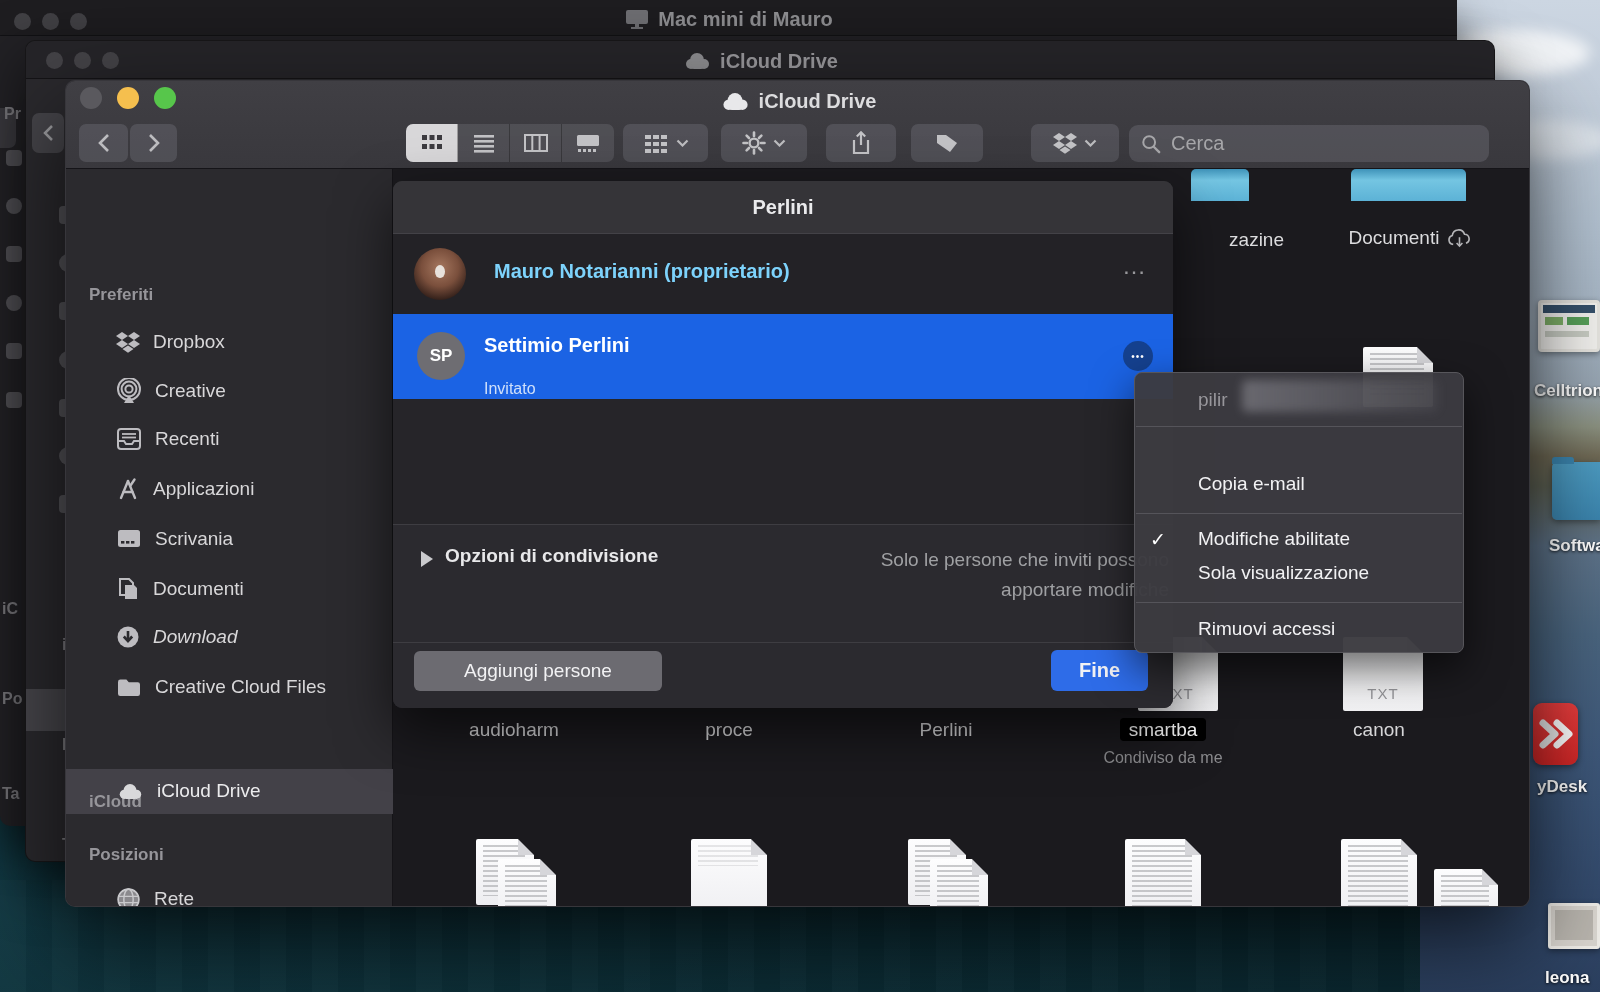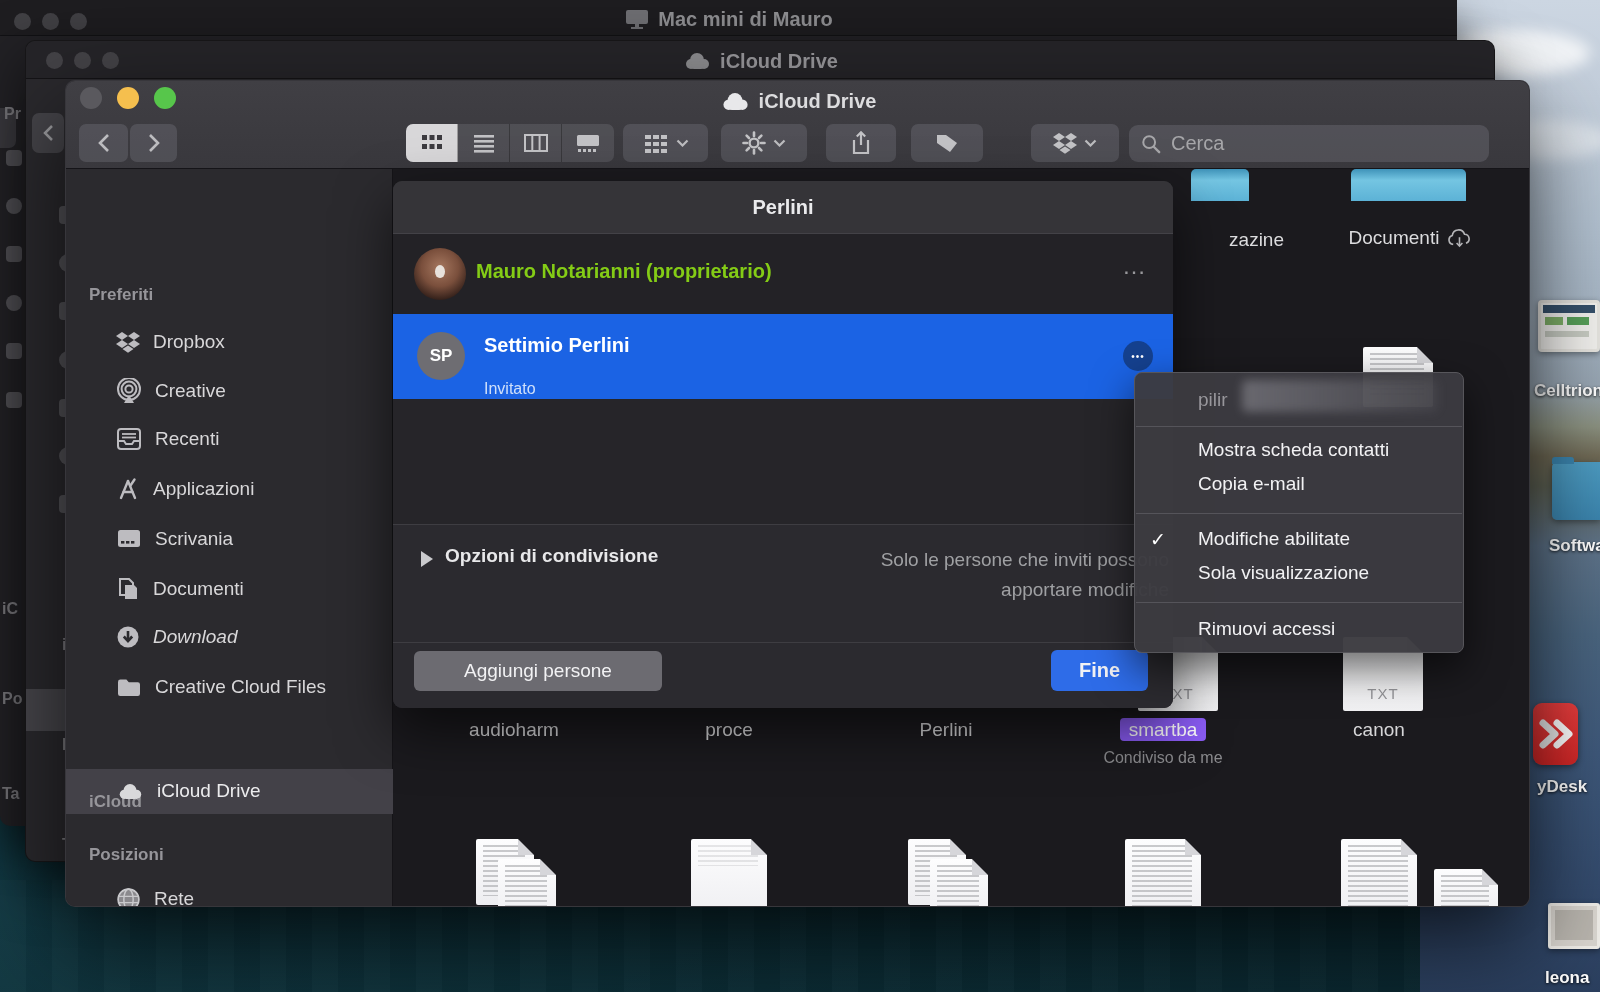--- a/index.html
+++ b/index.html
@@ -52,21 +52,21 @@
   .sb-hdr{position:absolute;left:23px;font-size:17px;font-weight:700;color:#96959a;}
   .sb-item{position:absolute;left:50px;height:30px;display:flex;align-items:center;gap:13px;}
   .sb-item .lbl{font-size:19px;color:#d8d7d9;white-space:nowrap;}
   .sb-sel{position:absolute;left:0;width:327px;height:45px;background:#434148;}
 
   .content{left:327px;top:88px;width:1138px;height:739px;background:#1b1a1e;}
 
   .folder-strip{position:absolute;top:88px;height:32px;border-radius:5px 5px 0 0;
     background:linear-gradient(180deg,#3f93b9 0%,#74c5e2 35%,#5cb2d6 100%);}
   .flabel{position:absolute;top:638px;width:200px;text-align:center;font-size:19px;color:#d6d6d8;}
-  .pill{background:#8b5cf6;color:#fff;border-radius:4px;padding:1px 9px;}
+  .pill{background:#000000;color:#fff;border-radius:4px;padding:1px 9px;}
 
   .doc{position:absolute;background:linear-gradient(180deg,#fdfdfe,#ededf0);border-radius:2px;}
   .doc::before{content:"";position:absolute;left:7px;right:9px;top:6px;bottom:9px;
     background:repeating-linear-gradient(180deg,#9fa0a4 0 2px,transparent 2px 5px);opacity:.55;}
   .doc::after{content:"";position:absolute;top:0;right:0;width:0;height:0;
     border-bottom:16px solid #d6d6da;border-right:16px solid #1b1a1e;}
   .doc.blank::before{opacity:.25;background:repeating-linear-gradient(180deg,#9fa0a4 0 2px,transparent 2px 5px) top/100% 30% no-repeat;}
   .txt{position:absolute;background:linear-gradient(180deg,#fdfdfe,#f1f1f3);border-radius:2px;}
   .txt::after{content:"";position:absolute;top:0;right:0;width:0;height:0;
     border-bottom:16px solid #d6d6da;border-right:16px solid #1b1a1e;}
@@ -494,21 +494,21 @@
     <div class="doc" style="left:1275px;top:758px;width:76px;height:86px;"></div>
     <div class="doc" style="left:1368px;top:788px;width:64px;height:50px;"></div>
 
     <div class="sheet">
       <div class="sheet-hd">Perlini</div>
 
       <div class="row-owner">
         <div class="avatar" style="left:21px;top:14px;width:52px;height:52px;background:radial-gradient(circle at 50% 38%,#a5775f 0%,#7a4f3c 45%,#33201a 78%,#1a100c 100%);">
           <div class="abs" style="left:21px;top:17px;width:10px;height:13px;background:#e8e2dc;border-radius:50% 50% 48% 48%;"></div>
         </div>
-        <div class="abs" style="left:83px;top:26px;font-size:20px;font-weight:600;color:#84cc16;">Mauro Notarianni (proprietario)</div>
+        <div class="abs" style="left:101px;top:26px;font-size:20px;font-weight:600;color:#7dd3fc;">Mauro Notarianni (proprietario)</div>
         <div class="abs" style="right:26px;top:18px;font-size:24px;color:#98989b;letter-spacing:1px;">…</div>
       </div>
 
       <div class="row-sel">
         <div class="avatar" style="left:24px;top:18px;width:48px;height:48px;background:#6e6d72;display:flex;align-items:center;justify-content:center;font-size:17px;font-weight:700;color:#fff;">SP</div>
         <div class="abs" style="left:91px;top:20px;font-size:20px;font-weight:700;color:#ffffff;">Settimio Perlini</div>
         <div class="abs" style="left:91px;top:50px;font-size:16px;color:#cfe0fb;margin-top:16px;">Invitato</div>
         <div class="avatar" style="right:20px;top:27px;width:30px;height:30px;background:#15418f;display:flex;align-items:center;justify-content:center;font-size:10px;letter-spacing:1px;color:#fff;">•••</div>
       </div>
 
@@ -526,21 +526,20 @@
       <div class="sheet-ft">
         <div class="btn" style="left:21px;top:8px;width:248px;height:40px;background:#6c6b71;">Aggiungi persone</div>
         <div class="btn" style="right:25px;top:7px;width:97px;height:41px;background:#2e6ce8;font-weight:600;font-size:20px;">Fine</div>
       </div>
     </div>
 
     <div class="menu">
       <div class="mi" style="top:10px;color:#97969b;">pilir</div>
       <div class="smear" style="left:107px;top:7px;width:196px;height:32px;"></div>
       <div class="msep" style="top:53px;"></div>
-      <div class="mi" style="top:60px;">Mostra scheda contatti</div>
       <div class="mi" style="top:94px;">Copia e-mail</div>
       <div class="msep" style="top:140px;"></div>
       <div class="abs" style="left:15px;top:149px;height:34px;display:flex;align-items:center;font-size:19px;color:#fff;">✓</div>
       <div class="mi" style="top:149px;">Modifiche abilitate</div>
       <div class="mi" style="top:183px;">Sola visualizzazione</div>
       <div class="msep" style="top:229px;"></div>
       <div class="mi" style="top:239px;">Rimuovi accessi</div>
     </div>
 
   </div>

